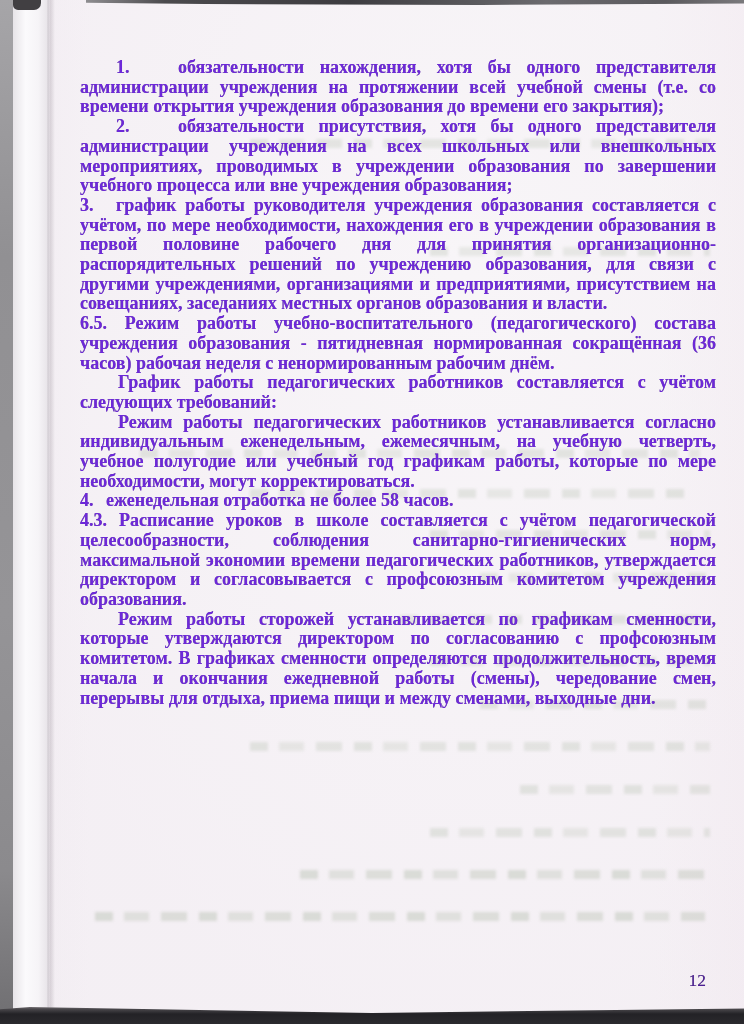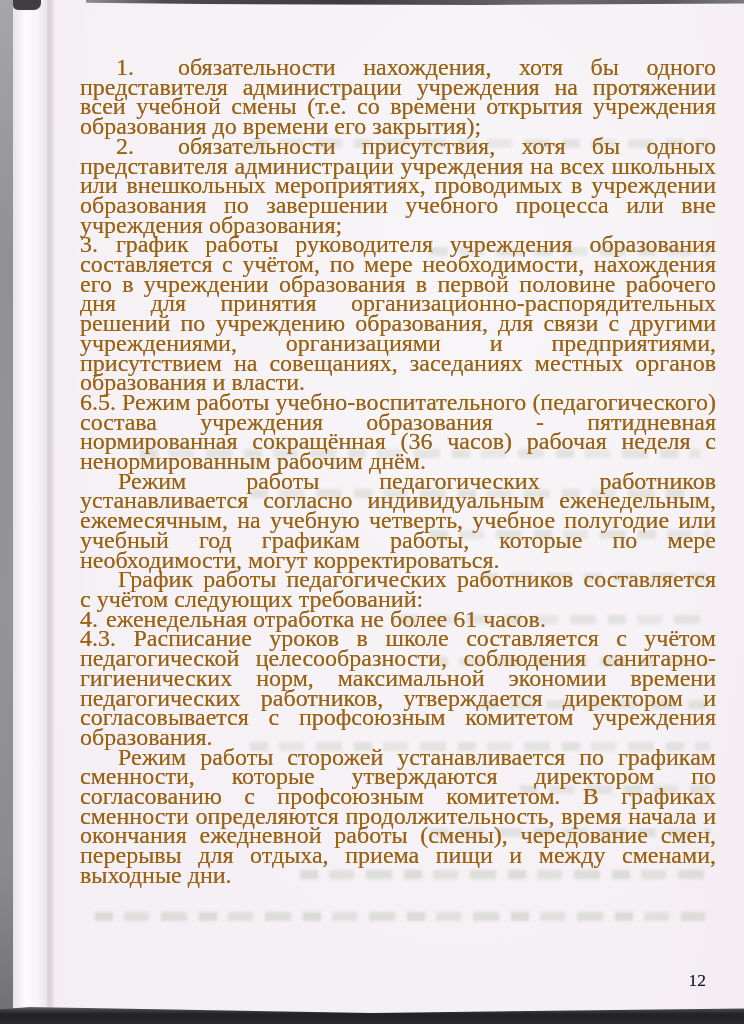--- a/index.html
+++ b/index.html
@@ -47,33 +47,34 @@
     position:absolute;height:9px;filter:blur(1.7px);opacity:.38;pointer-events:none;
     background:repeating-linear-gradient(90deg,
       rgba(146,163,136,.55) 0 18px, rgba(146,163,136,0) 18px 29px,
       rgba(146,163,136,.42) 29px 54px, rgba(146,163,136,0) 54px 66px,
       rgba(146,163,136,.50) 66px 92px, rgba(146,163,136,0) 92px 104px);
   }
   .bleed.strong{opacity:.5;}
   
   .text-block{
     position:absolute;left:80px;top:58px;width:636px;
-    color:#a16207;font-size:24px;line-height:19.7px;
+    color:#6d28d9;font-size:18px;line-height:19.7px;
     text-shadow:0 0 0.4px rgba(45,44,55,0.55);
+    font-weight:bold;
   }
   .para{margin:0;text-align:justify;}
   .num{display:inline-block;text-indent:0;}
   .num-w{text-indent:36px;}
   .num-w .num{width:62px;}
   .num-m .num{width:36px;}
   .num-s .num{width:26px;}
   .indent{text-indent:38px;}
   .page-number{
     position:absolute;right:38px;top:970px;
-    color:#0f172a;font-size:17.5px;
+    color:#4c1d95;font-size:17.5px;
     text-shadow:0 0 0.4px rgba(45,44,55,0.5);
   }
 </style>
 </head>
 <body>
 
 <div class="scan">
 
   <div class="page-tint"></div>
 
@@ -90,23 +91,23 @@
   <div class="bleed" style="top:785px;left:520px;width:190px;"></div>
   <div class="bleed" style="top:828px;left:430px;width:280px;"></div>
   <div class="bleed strong" style="top:870px;left:300px;width:410px;"></div>
   <div class="bleed strong" style="top:912px;left:95px;width:610px;"></div>
 
   <div class="text-block">
       <p class="para num-w"><span class="num">1.</span><span>обязательности нахождения, хотя бы одного представителя администрации учреждения  на протяжении всей учебной смены (т.е. со времени открытия учреждения образования до времени его закрытия);</span></p>
       <p class="para num-w"><span class="num">2.</span><span>обязательности присутствия, хотя бы одного представителя администрации учреждения на всех школьных или внешкольных мероприятиях, проводимых в учреждении образования по завершении учебного процесса или вне учреждения образования;</span></p>
       <p class="para num-m"><span class="num">3.</span><span>график работы руководителя учреждения образования составляется с учётом, по мере необходимости, нахождения его в учреждении образования в первой половине рабочего дня для принятия организационно-распорядительных решений по учреждению образования, для связи с другими учреждениями, организациями и предприятиями, присутствием на совещаниях, заседаниях местных органов образования и власти.</span></p>
       <p class="para plain"><span>6.5. Режим работы учебно-воспитательного (педагогического) состава учреждения образования - пятидневная нормированная сокращённая (36 часов) рабочая неделя с ненормированным рабочим днём.</span></p>
+      <p class="para indent"><span>График работы педагогических работников составляется с учётом следующих требований:</span></p>
       <p class="para indent"><span>Режим работы педагогических работников устанавливается согласно индивидуальным еженедельным, ежемесячным, на учебную четверть, учебное полугодие или учебный год графикам работы, которые по мере необходимости, могут корректироваться.</span></p>
-      <p class="para indent"><span>График работы педагогических работников составляется с учётом следующих требований:</span></p>
-      <p class="para num-s"><span class="num">4.</span><span>еженедельная отработка не более 61 часов.</span></p>
+      <p class="para num-s"><span class="num">4.</span><span>еженедельная отработка не более 58 часов.</span></p>
       <p class="para plain"><span>4.3. Расписание уроков в школе составляется с учётом педагогической целесообразности, соблюдения санитарно-гигиенических норм, максимальной экономии времени педагогических работников, утверждается директором и согласовывается с профсоюзным комитетом учреждения образования.</span></p>
       <p class="para indent"><span>Режим работы сторожей  устанавливается по графикам сменности, которые утверждаются директором по согласованию с профсоюзным комитетом. В графиках сменности определяются продолжительность, время начала и окончания ежедневной работы (смены), чередование смен, перерывы для отдыха, приема пищи и между сменами, выходные дни.</span></p>
     </div>
 
   <div class="page-number">12</div>
 
   <div class="scanner-strip"></div>
   <div class="under-page"></div>
   <div class="crease"></div>
   <div class="top-left-blob"></div>

